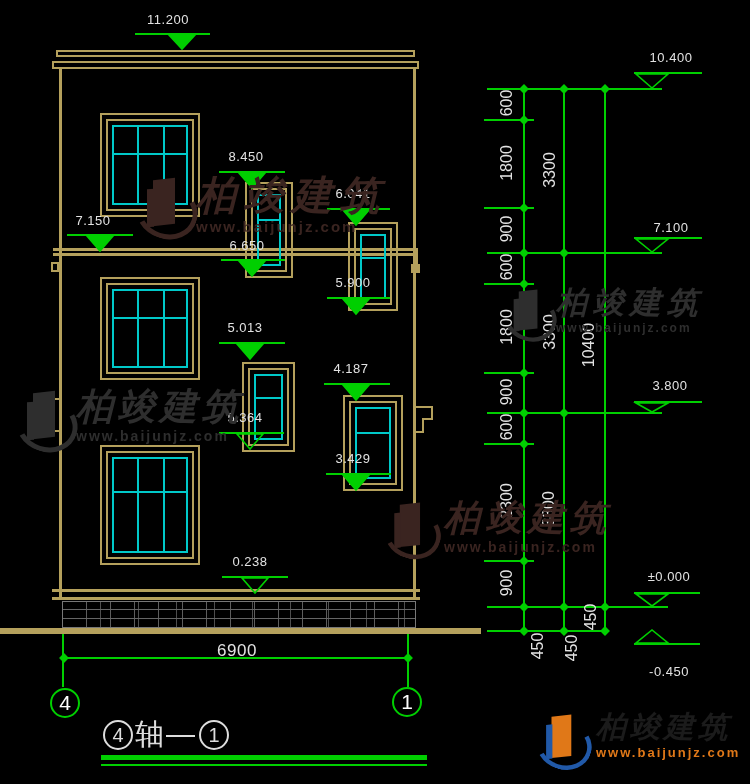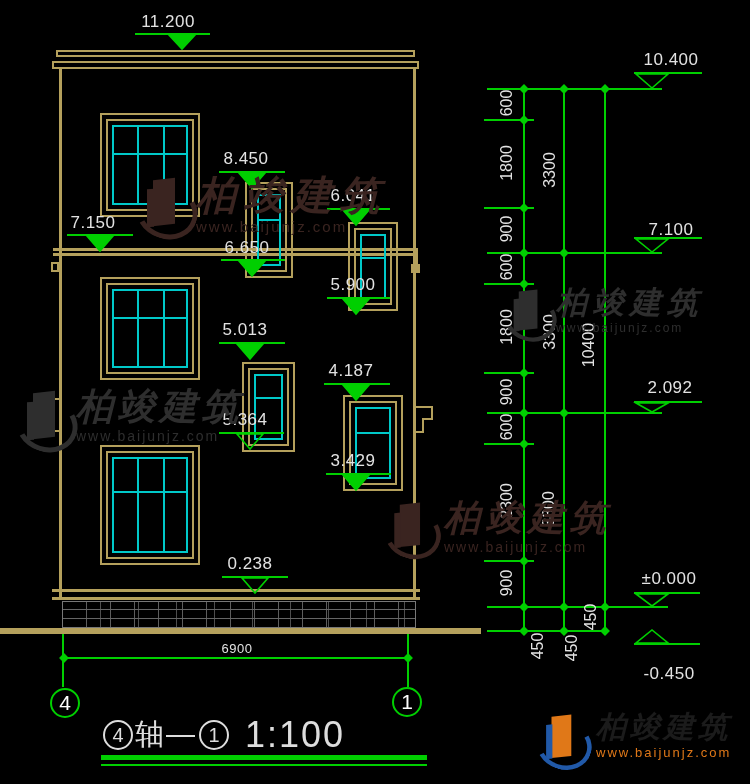--- a/index.html
+++ b/index.html
@@ -5,21 +5,21 @@
   html,body{margin:0;padding:0;background:#111;}
   #canvas{position:relative;width:750px;height:784px;background:#000;overflow:hidden;
           font-family:"Liberation Sans",sans-serif;}
   
   .abs{position:absolute;}
   .tline{position:absolute;background:var(--tan);}            
   .gline{position:absolute;background:var(--green);}          
   .trect{position:absolute;border:2px solid var(--tan);background:transparent;box-sizing:border-box;}
   .crect{position:absolute;border:2px solid var(--cyan);background:transparent;box-sizing:border-box;}
   .cbar{position:absolute;background:var(--cyan);}
-  .lvl-text{position:absolute;color:var(--txt);font-size:17px;letter-spacing:.5px;
+  .lvl-text{position:absolute;color:var(--txt);font-size:13px;letter-spacing:.5px;
             transform:translateX(-50%);white-space:nowrap;}
   .dim-label{position:absolute;color:var(--txt);font-size:16px;white-space:nowrap;
              transform:translate(-50%,-50%) rotate(-90deg);}
   .diamond{position:absolute;width:7px;height:7px;background:var(--green);
            transform:translate(-50%,-50%) rotate(45deg);}
   svg{position:absolute;left:0;top:0;overflow:visible;}
   
   .plinth{position:absolute;box-sizing:border-box;border:1px solid #777;
     background:
       repeating-linear-gradient(0deg,transparent 0 8px,#666 8px 9px),
@@ -41,21 +41,21 @@
   .wm-logo{position:relative;width:52px;height:62px;flex:none;}
   .wm-logo .sw{position:absolute;left:-2px;top:10px;width:52px;height:44px;
     border:5px solid currentColor;border-radius:50%;
     border-top-color:transparent;border-left-color:transparent;transform:rotate(18deg);}
   .wm-logo .bld{position:absolute;left:15px;top:4px;width:22px;height:46px;
     background:currentColor;transform:skewY(-6deg);}
   .wm-logo .bld2{position:absolute;left:9px;top:14px;width:7px;height:38px;
     background:currentColor;transform:skewY(-6deg);}
   .wm-texts{display:flex;flex-direction:column;margin-left:6px;}
   .wm-brand{font-weight:bold;white-space:nowrap;line-height:1;font-style:italic;}
-  .wm-url{font-weight:normal;white-space:nowrap;line-height:1;margin-top:4px;letter-spacing:2px;}
+  .wm-url{font-weight:bold;white-space:nowrap;line-height:1;margin-top:4px;letter-spacing:2px;}
 </style>
 </head>
 <body>
 
 <div id="canvas">
 
   <div>
 
     <div class="trect" style="left:56px;top:50px;width:359px;height:7px;"></div>
     <div class="trect" style="left:52px;top:61px;width:367px;height:8px;"></div>
@@ -190,21 +190,21 @@
       <div class="lvl-text" style="left: 671px; top: 50px;">10.400</div>
       <div class="gline" style="left: 634px; top: 72px; width: 68px; height: 2px;"></div>
       <svg width="750" height="784">
         <polygon points="636,74 668,74 652,88" fill="none" stroke="#00cf00" stroke-width="1.6"></polygon>
       </svg>
       <div class="lvl-text" style="left: 671px; top: 214px; margin-top: 6px;">7.100</div>
       <div class="gline" style="left: 634px; top: 237px; width: 68px; height: 2px;"></div>
       <svg width="750" height="784">
         <polygon points="636,239 668,239 652,252" fill="none" stroke="#00cf00" stroke-width="1.6"></polygon>
       </svg>
-      <div class="lvl-text" style="left: 670px; top: 378px;">2.092</div>
+      <div class="lvl-text" style="left: 670px; top: 378px;">3.800</div>
       <div class="gline" style="left: 634px; top: 401px; width: 68px; height: 2px;"></div>
       <svg width="750" height="784">
         <polygon points="636,403 668,403 652,412" fill="none" stroke="#00cf00" stroke-width="1.6"></polygon>
       </svg>
       <div class="lvl-text" style="left: 669px; top: 569px;">±0.000</div>
       <div class="gline" style="left: 634px; top: 592px; width: 66px; height: 2px;"></div>
       <svg width="750" height="784">
         <polygon points="636,594 668,594 652,606" fill="none" stroke="#00cf00" stroke-width="1.6"></polygon>
       </svg>
       <div class="lvl-text" style="left: 669px; top: 664px;">-0.450</div>
@@ -262,38 +262,37 @@
       <div class="dim-label" style="left: 589px; top: 345px;">10400</div>
       <div class="dim-label" style="left: 591px; top: 617px;">450</div>
     </div>
 
   <div>
     <div class="gline" style="left:62px;top:634px;width:2px;height:53px;"></div>
     <div class="gline" style="left:407px;top:634px;width:2px;height:53px;"></div>
     <div class="gline" style="left:63px;top:657px;width:345px;height:2px;"></div>
     <div class="diamond" style="left:64px;top:658px;"></div>
     <div class="diamond" style="left:408px;top:658px;"></div>
-    <div class="lvl-text" style="left:237px;top:641px;font-size:13px;">6900</div>
+    <div class="lvl-text" style="left:237px;top:641px;font-size:17px;">6900</div>
     <div class="axis-bubble" style="left:50px;top:688px;">
       <span>4</span>
     </div>
     <div class="axis-bubble" style="left:392px;top:687px;">
       <span>1</span>
     </div>
   </div>
 
   <div id="title-block">
     <span class="t-bubble">
         <span>4</span>
       </span>
     <span class="t-cjk">轴—</span>
     <span class="t-bubble">
         <span>1</span>
       </span>
-    <span class="t-scale">1:100</span>
   </div>
   <div class="gline" style="left:101px;top:755px;width:326px;height:5px;"></div>
   <div class="gline" style="left:101px;top:764px;width:326px;height:2px;"></div>
 
   <div class="wm" style="left:138px;top:175px;color:var(--wmdark);">
     <div class="wm-logo">
         <div class="sw"></div>
         <div class="bld"></div>
         <div class="bld2"></div>
       </div>

